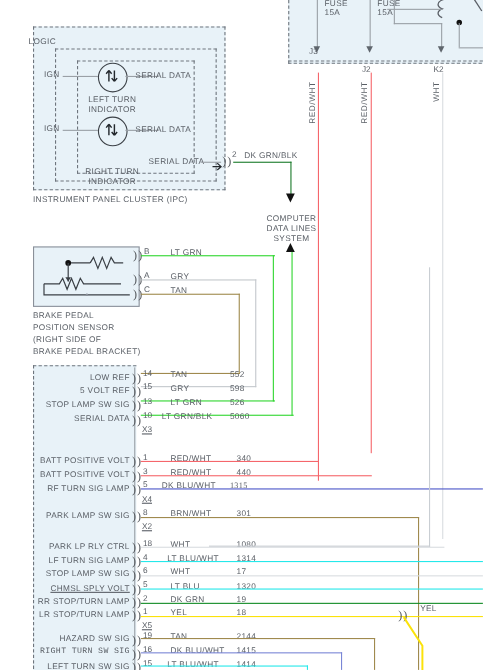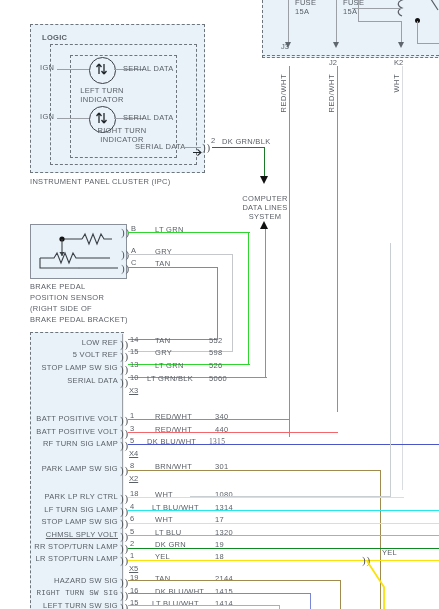--- a/index.html
+++ b/index.html
@@ -89,21 +89,21 @@
 <div class="abs pin" style="left:394px;top:58px;">K2</div>
 
 <div class="abs wire v" style="left:289px;top:66px;height:371px;border-color:#f5666b;"></div>
 <div class="abs wire v" style="left:337px;top:66px;height:346px;border-color:#f5666b;"></div>
 <div class="abs wire v" style="left:402px;top:66px;height:424px;border-color:#d9dde0;"></div>
 <div class="abs vert-txt" style="left:279px;top:74px;">RED/WHT</div>
 <div class="abs vert-txt" style="left:327px;top:74px;">RED/WHT</div>
 <div class="abs vert-txt" style="left:392px;top:74px;">WHT</div>
 
 <div class="abs box-dash" style="left:30px;top:24px;width:173px;height:147px;"></div>
-<div class="abs lbl" style="left:42px;top:33px;font-weight:bold;">LOGIC</div>
+<div class="abs lbl" style="left:26px;top:33px;">LOGIC</div>
 <div class="abs box-dash-clear" style="left:50px;top:44px;width:145px;height:119px;"></div>
 <div class="abs box-dash-clear" style="left:70px;top:55px;width:105px;height:101px;"></div>
 
 <div class="abs lbl" style="left:40px;top:63px;">IGN</div>
 <div class="abs thin-h" style="left:57px;top:69px;width:32px;"></div>
 <div class="abs ind-circle" style="left:89px;top:57px;width:25px;height:25px;">
   <svg width="23" height="23" viewBox="0 0 23 23" style="display:block">
     <path d="M9 6 L9 16 M9 6 L6.5 9 M9 6 L11.5 9" stroke="#23282d" stroke-width="1.3" fill="none"></path>
     <path d="M14 6 L14 16 M14 16 L11.5 13 M14 16 L16.5 13" stroke="#23282d" stroke-width="1.3" fill="none"></path>
   </svg>
@@ -115,21 +115,21 @@
 <div class="abs lbl" style="left:40px;top:112px;">IGN</div>
 <div class="abs thin-h" style="left:57px;top:118px;width:32px;"></div>
 <div class="abs ind-circle" style="left:89px;top:106px;width:25px;height:25px;">
   <svg width="23" height="23" viewBox="0 0 23 23" style="display:block">
     <path d="M9 6 L9 16 M9 6 L6.5 9 M9 6 L11.5 9" stroke="#23282d" stroke-width="1.3" fill="none"></path>
     <path d="M14 6 L14 16 M14 16 L11.5 13 M14 16 L16.5 13" stroke="#23282d" stroke-width="1.3" fill="none"></path>
   </svg>
 </div>
 <div class="abs thin-h" style="left:114px;top:118px;width:30px;"></div>
 <div class="abs lbl" style="left:123px;top:113px;">SERIAL DATA</div>
-<div class="abs lbl lbl-c" style="left:74px;top:126px;width:56px;margin-left:20px;">RIGHT TURN<br>INDICATOR</div>
+<div class="abs lbl lbl-c" style="left:74px;top:151px;width:56px;">RIGHT TURN<br>INDICATOR</div>
 
 <div class="abs lbl" style="left:135px;top:142px;">SERIAL DATA</div>
 <div class="abs thin-h" style="left:183px;top:147px;width:18px;"></div>
 <div class="abs" style="left:193px;top:143px;width:9px;height:9px;">
   <svg width="9" height="9" viewBox="0 0 9 9">
       <path d="M0 4.5 L8 4.5 M4.5 1.4 L8 4.5 L4.5 7.6" stroke="#23282d" stroke-width="1.1" fill="none"></path>
     </svg>
 </div>
 <div class="abs chev" style="left:202px;top:143px;">) )</div>
 <div class="abs pin" style="left:211px;top:136px;">2</div>

